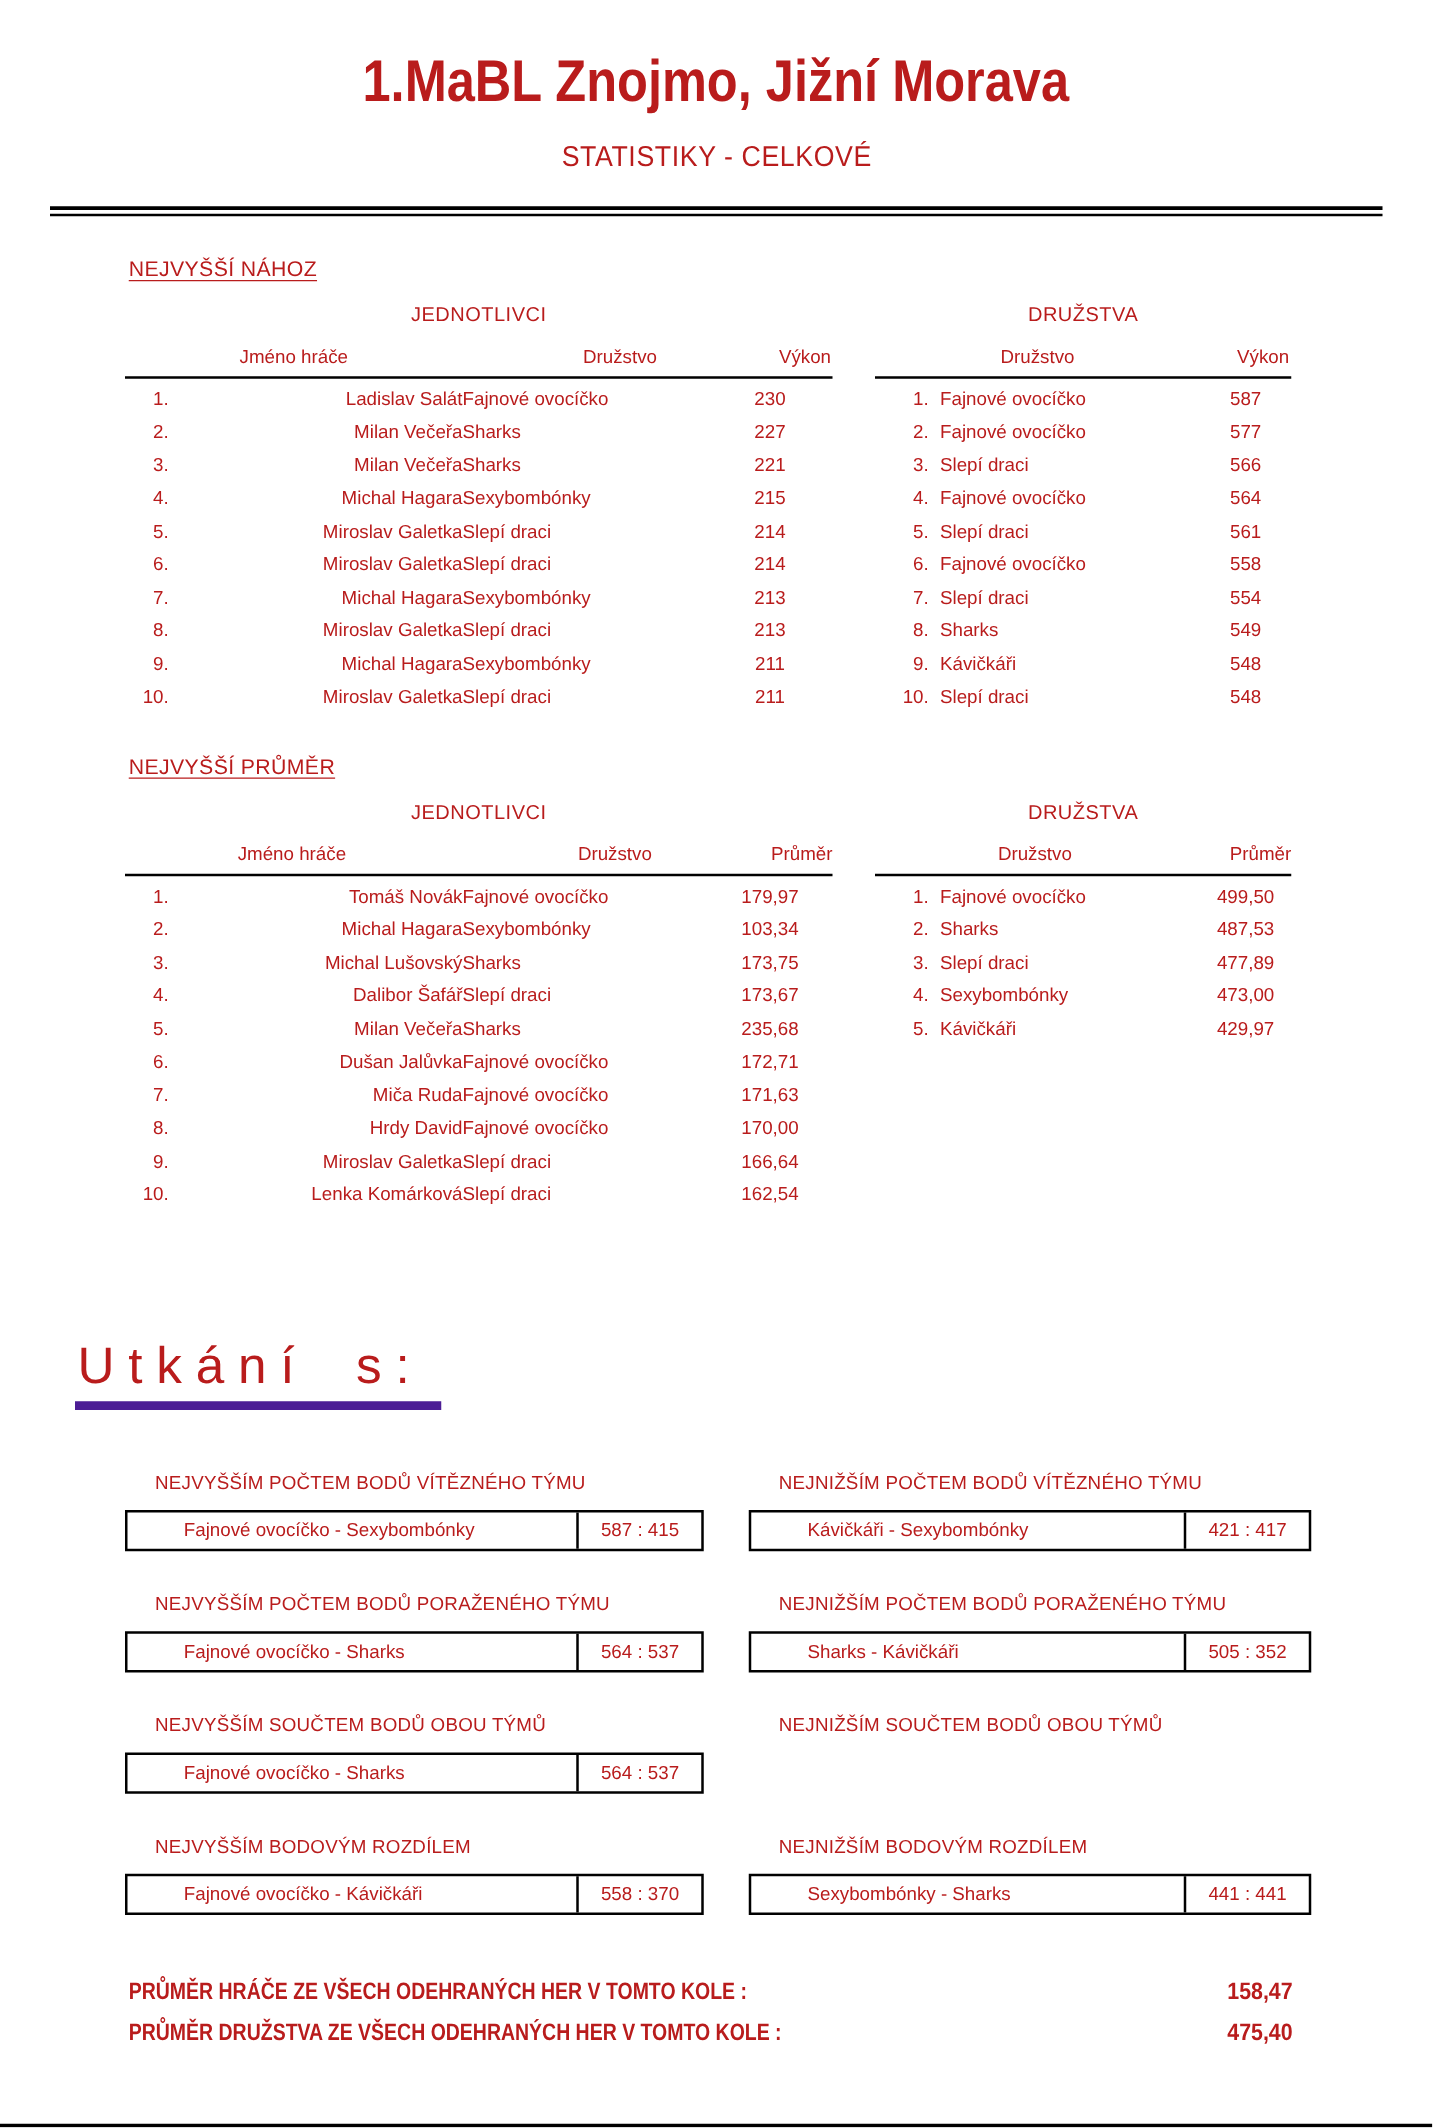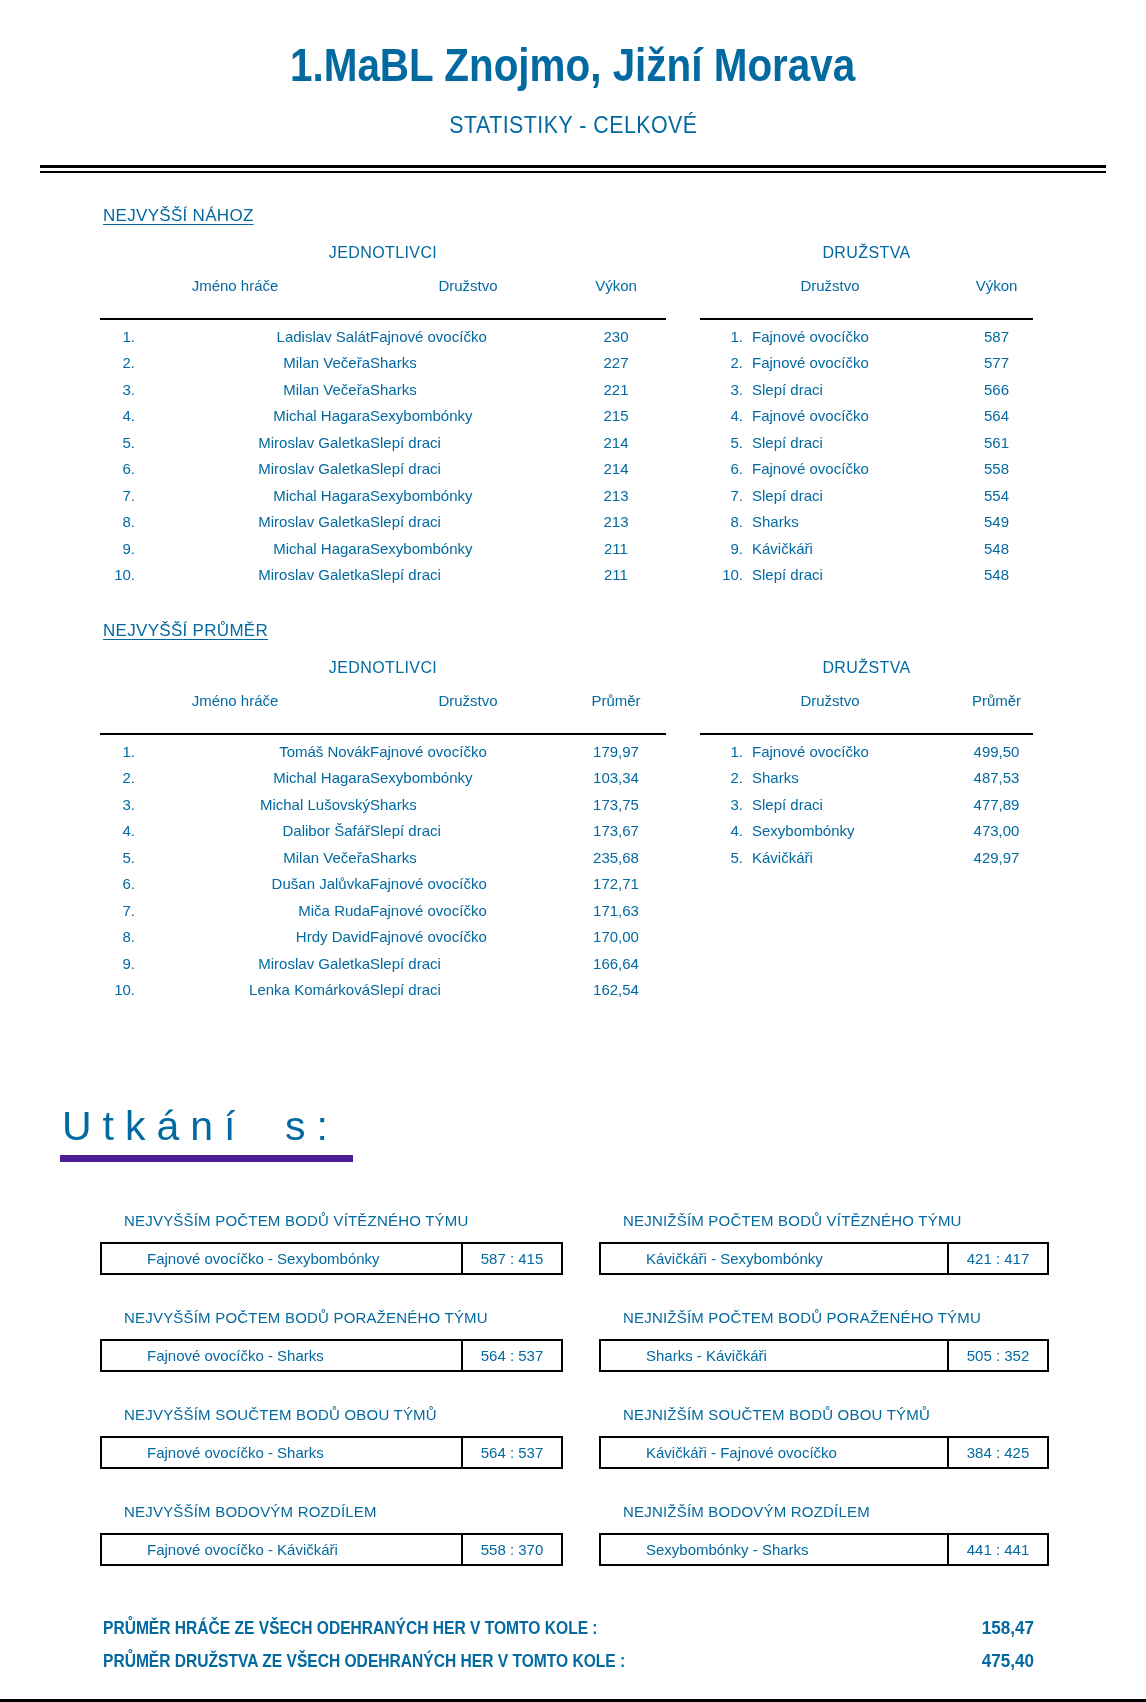--- a/index.html
+++ b/index.html
@@ -1,19 +1,19 @@
 <!DOCTYPE html>
 <html lang="cs"><head>
 <meta charset="utf-8">
 <style>
   * { margin:0; padding:0; box-sizing:border-box; }
   html,body { background:#fff; }
   .page {
     position:relative; width:1146px; height:1702px; margin:0 auto;
-    background:#ffffff; color:#0369a1;
+    background:#ffffff; color:#b91c1c;
     font-family:"Liberation Sans","DejaVu Sans",sans-serif;
     overflow:hidden;
   }
   
   .hdr { text-align:center; }
   .title {
     margin-top:40px; font-size:47px; font-weight:bold; line-height:1.08;
   }
   .title span { display:inline-block; transform:scaleX(0.86); transform-origin:50% 50%; white-space:nowrap; }
   .subtitle { margin-top:21px; font-size:23px; letter-spacing:0.5px; }
@@ -26,21 +26,21 @@
   .sec-head {
     margin-left:103px; font-size:17px; letter-spacing:0.3px;
     display:inline-block; text-decoration:underline; text-underline-offset:3px;
   }
   .sec1 .sec-head { margin-top:33px; }
   .sec2 .sec-head { margin-top:33px; }
   .tables-row { display:flex; margin-left:100px; width:933px; margin-top:18px; align-items:flex-start; }
   .tbl-ind { width:566px; }
   .tbl-team { width:333px; margin-left:34px; }
   .tbl-title { text-align:center; font-size:16px; letter-spacing:0.4px; }
-  .thead { display:flex; margin-top:15px; border-bottom:2px solid #000; padding-bottom:24px; font-size:15px; }
+  .thead { display:flex; margin-top:15px; border-bottom:2px solid #000; padding-bottom:7px; font-size:15px;gap:28px; }
   .tbody { padding-top:3px; }
   .trow { display:flex; height:26.5px; align-items:center; font-size:15px; }
   
   .h-name { width:270px; text-align:center; }
   .h-teamI { width:196px; text-align:center; }
   .h-valI  { flex:1; text-align:center; }
   .c-rankI { width:44px; text-align:right; padding-right:9px; }
   .c-nameI { width:226px; text-align:right; }
   .c-teamI { width:196px; text-align:left; }
   .c-valI  { flex:1; text-align:center; }
@@ -367,24 +367,20 @@
       </div>
         <div class="match">
         <div class="match-label">NEJVYŠŠÍM SOUČTEM BODŮ OBOU TÝMŮ</div>
         <div class="match-box">
           <span class="match-pair">Fajnové ovocíčko - Sharks</span>
           <span class="match-score">564 : 537</span>
         </div>
       </div>
         <div class="match">
         <div class="match-label">NEJNIŽŠÍM SOUČTEM BODŮ OBOU TÝMŮ</div>
-        <div class="match-box">
-          <span class="match-pair">Kávičkáři - Fajnové ovocíčko</span>
-          <span class="match-score">384 : 425</span>
-        </div>
       </div>
         <div class="match">
         <div class="match-label">NEJVYŠŠÍM BODOVÝM ROZDÍLEM</div>
         <div class="match-box">
           <span class="match-pair">Fajnové ovocíčko - Kávičkáři</span>
           <span class="match-score">558 : 370</span>
         </div>
       </div>
         <div class="match">
         <div class="match-label">NEJNIŽŠÍM BODOVÝM ROZDÍLEM</div>

